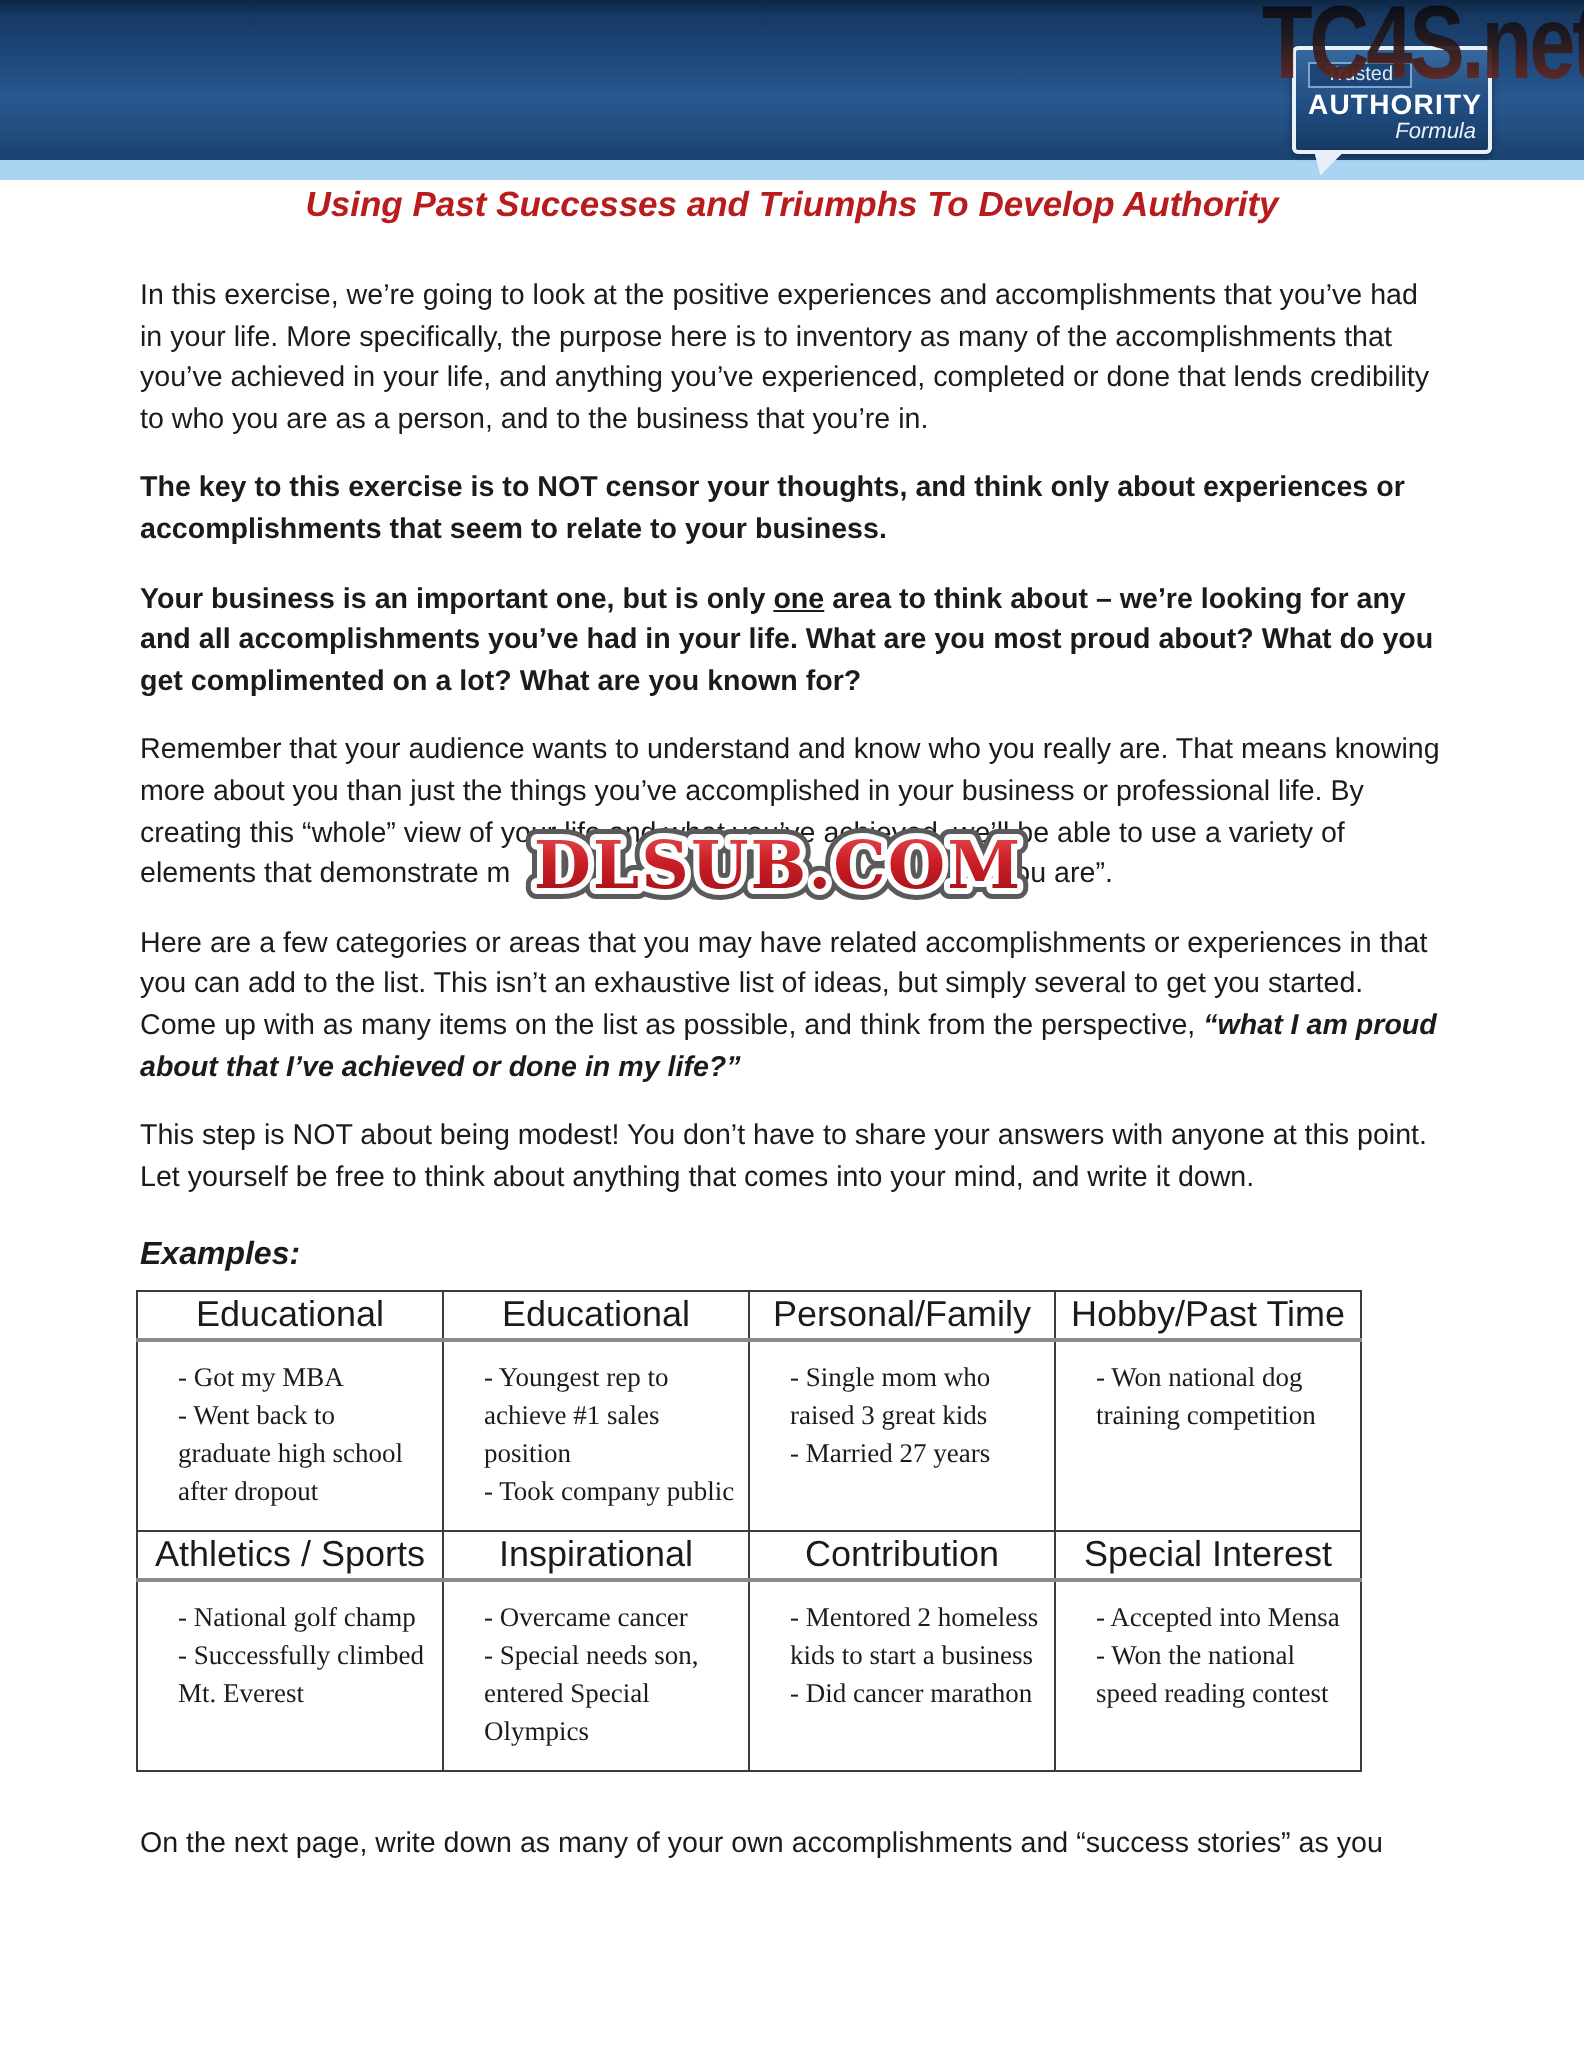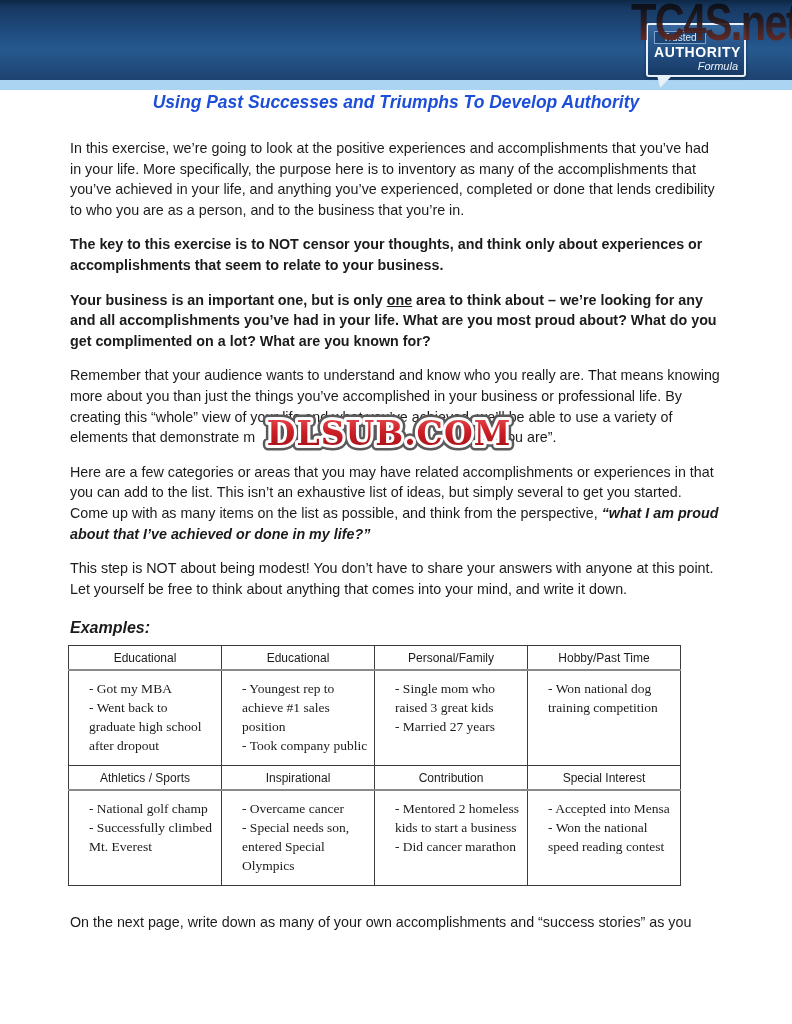--- a/index.html
+++ b/index.html
@@ -28,21 +28,21 @@
   .wm-top{position:absolute;right:-6px;top:-8px;z-index:3;
           font-family:"Liberation Sans",sans-serif;font-weight:900;font-size:52px;
           letter-spacing:-2px;transform:scaleX(.80);transform-origin:100% 0;
           background:linear-gradient(180deg,#060b14 14%,#23181c 45%,#6b2a22 86%);
           -webkit-background-clip:text;background-clip:text;color:transparent;
           text-shadow:none;opacity:.94;}
 
   
   .content{position:absolute;left:70px;top:90px;width:652px;}
   .title{margin-top:30px;text-align:center;font-size:26px;font-weight:bold;color:#3a6aa4;line-height:30px;}
-  .subtitle{text-align:center;font-size:17.5px;font-weight:bold;font-style:italic;color:#1d4ed8;margin-top:2px;}
+  .subtitle{text-align:center;font-size:17.5px;font-weight:bold;font-style:italic;color:#b91c1c;margin-top:2px;}
 
   p{font-size:14.3px;line-height:20.6px;margin:14px 0 0 0;}
   p.first{margin-top:25px;}
   .b{font-weight:bold;}
   .bi{font-weight:bold;font-style:italic;}
   .u{text-decoration:underline;margin-top:28px;}
   .gap{position:relative;display:inline-block;width:252px;height:4px;}
 
   
   .wm-dlsub{position:absolute;left:-16px;top:-30px;z-index:5;pointer-events:none;}
@@ -50,21 +50,21 @@
                  text-anchor:middle;letter-spacing:1px;}
   .wm-dlsub .l1{fill:none;stroke:#5a5a5a;stroke-width:11;stroke-linejoin:round;}
   .wm-dlsub .l2{fill:none;stroke:#ffffff;stroke-width:6;stroke-linejoin:round;}
   .wm-dlsub .l3{fill:url(#dlred);}
 
   .examples{margin-top:20px;font-size:16px;font-weight:bold;font-style:italic;}
 
   
   table.ex{border-collapse:collapse;table-layout:fixed;width:613px;margin-top:8px;margin-left:-2px;}
   table.ex td,table.ex th{border:1px solid #3c3c3c;}
-  table.ex th{font-family:"Liberation Sans",sans-serif;font-weight:normal;font-size:12px;
+  table.ex th{font-family:"Liberation Sans",sans-serif;font-weight:normal;font-size:18px;
               text-align:center;height:21px;padding:1px 2px;border-bottom:2px solid #8a8a8a;}
   table.ex td{font-family:"Liberation Serif",serif;font-size:13.5px;line-height:19px;
               vertical-align:top;padding:8px 6px 10px 20px;white-space:pre-line;height:58px;}
 
   .closing{margin-top:26px;font-size:14.3px;}
 
   
   .footer-line{position:absolute;left:58px;top:946px;width:676px;height:1px;background:#c4c4c4;}
   .footer-url{position:absolute;left:0;top:956px;width:792px;text-align:center;
               font-size:13px;letter-spacing:1px;color:#4a7cb8;}

